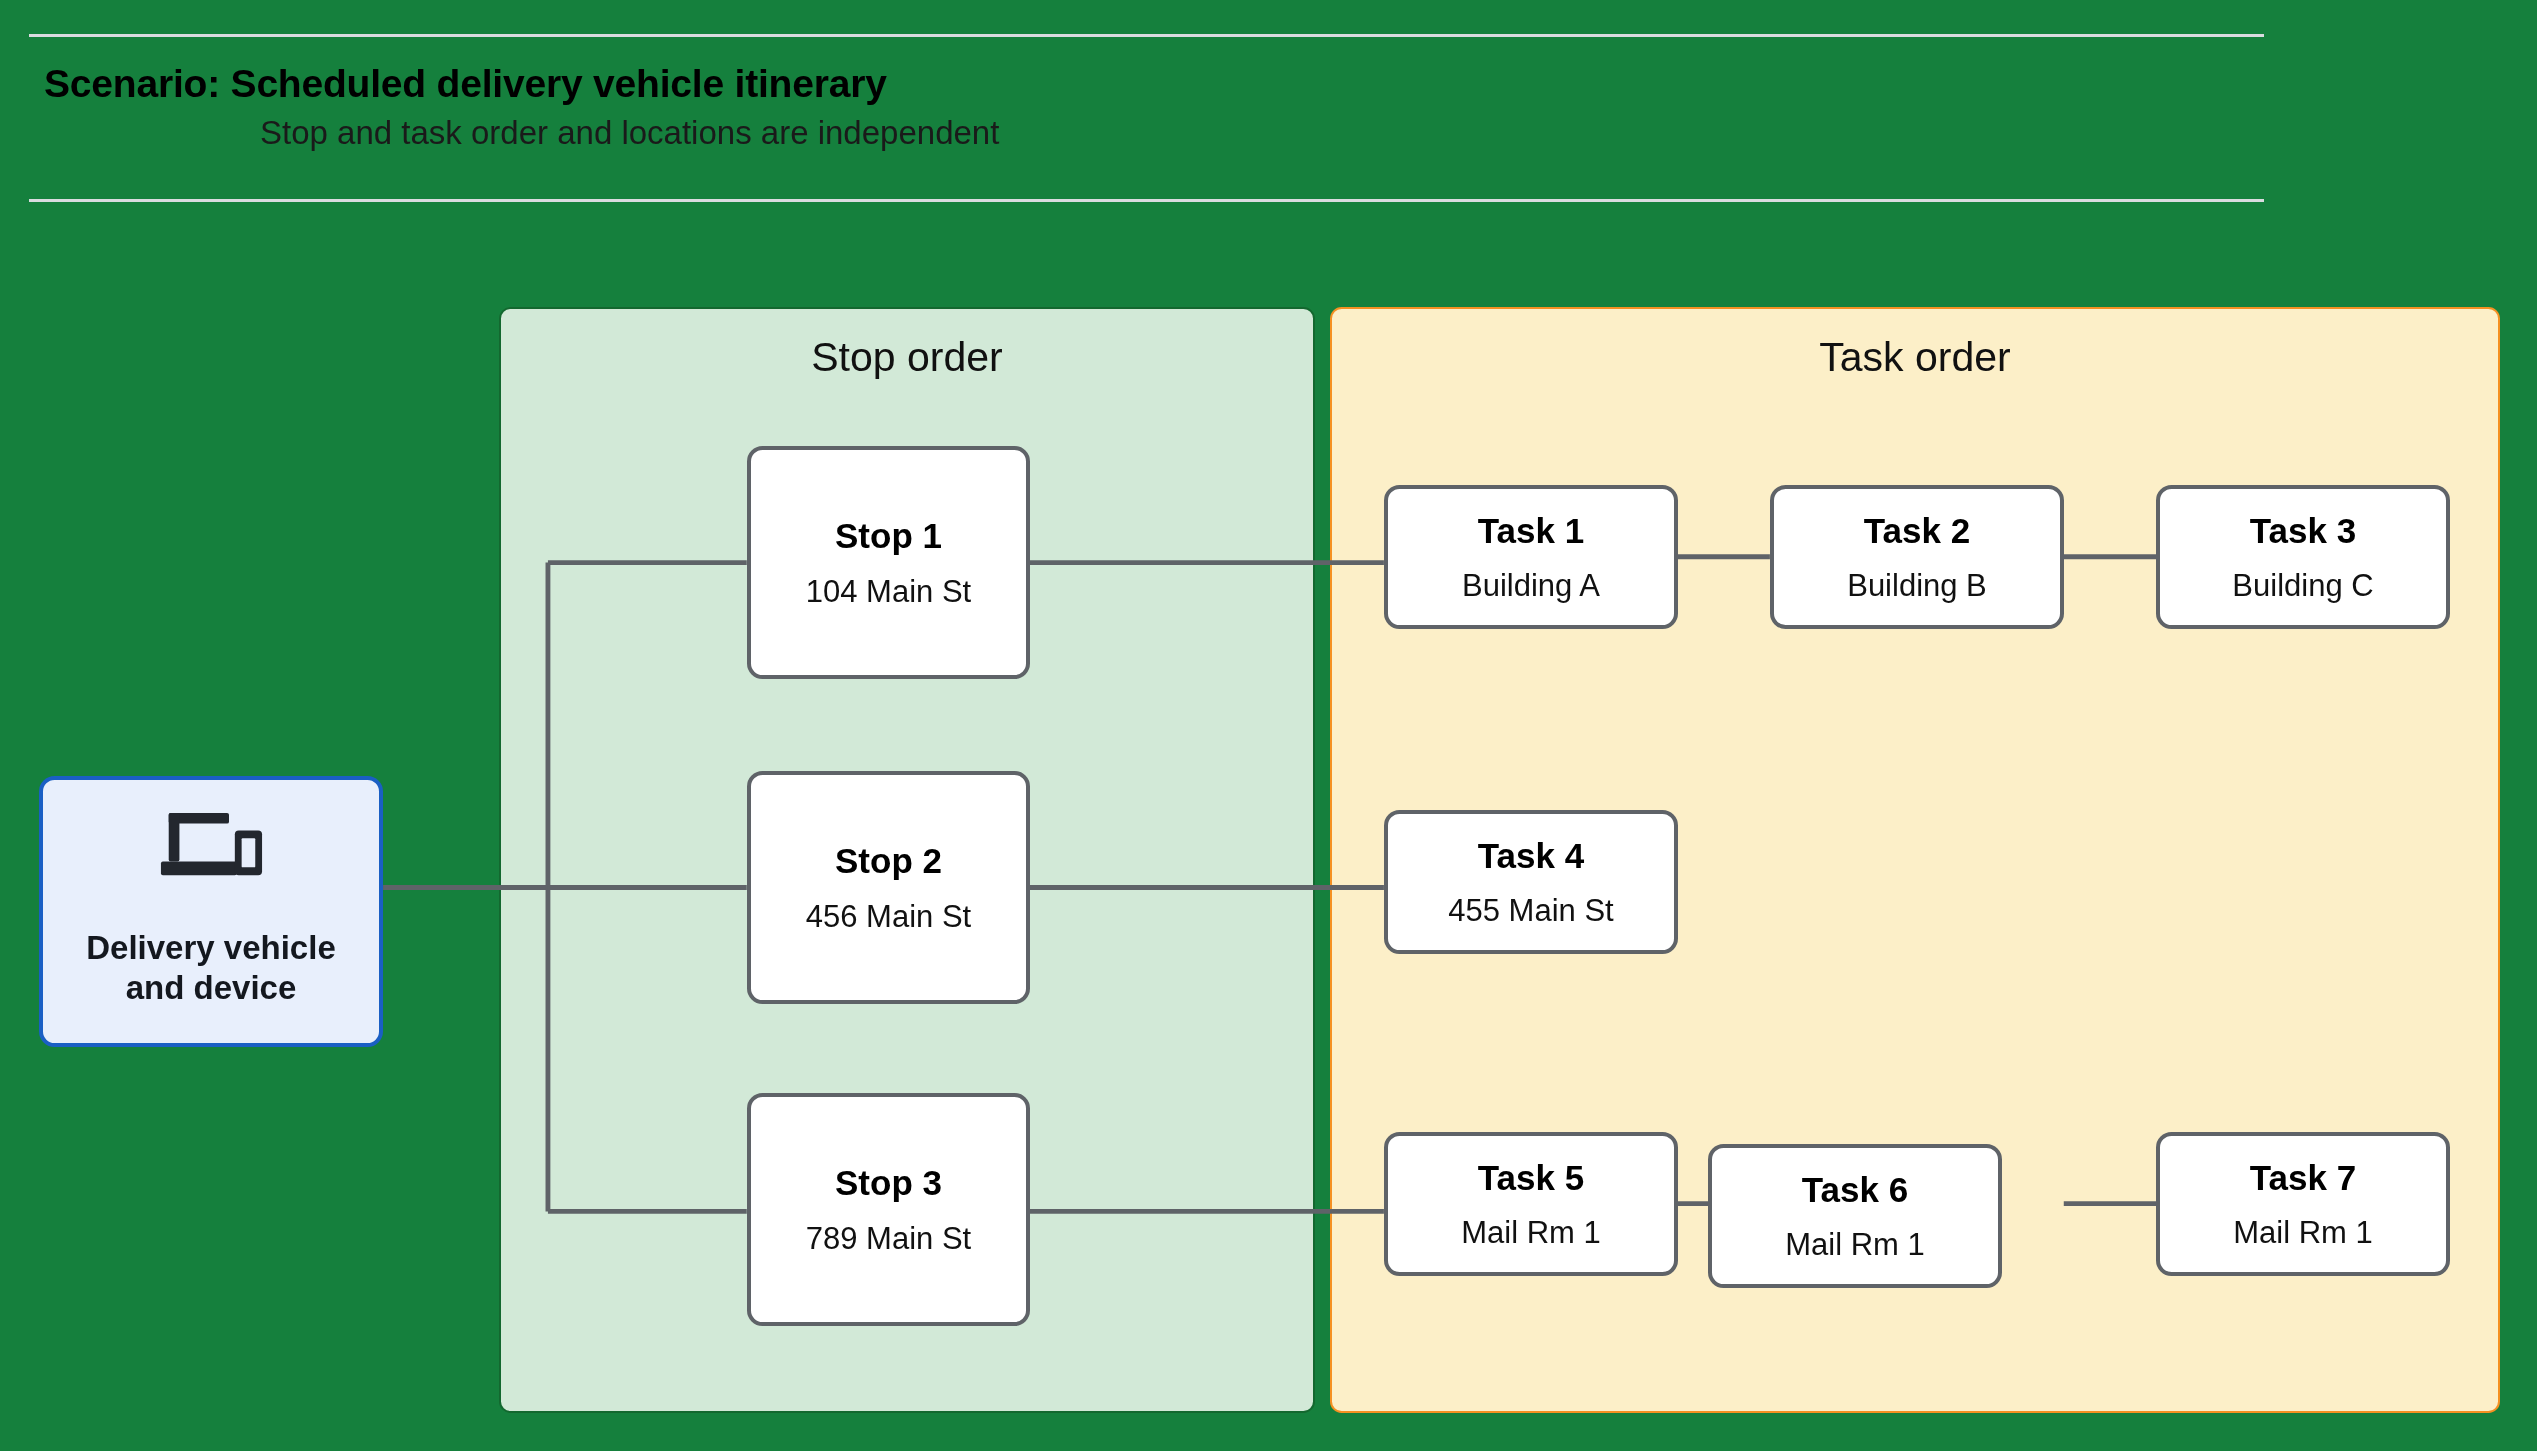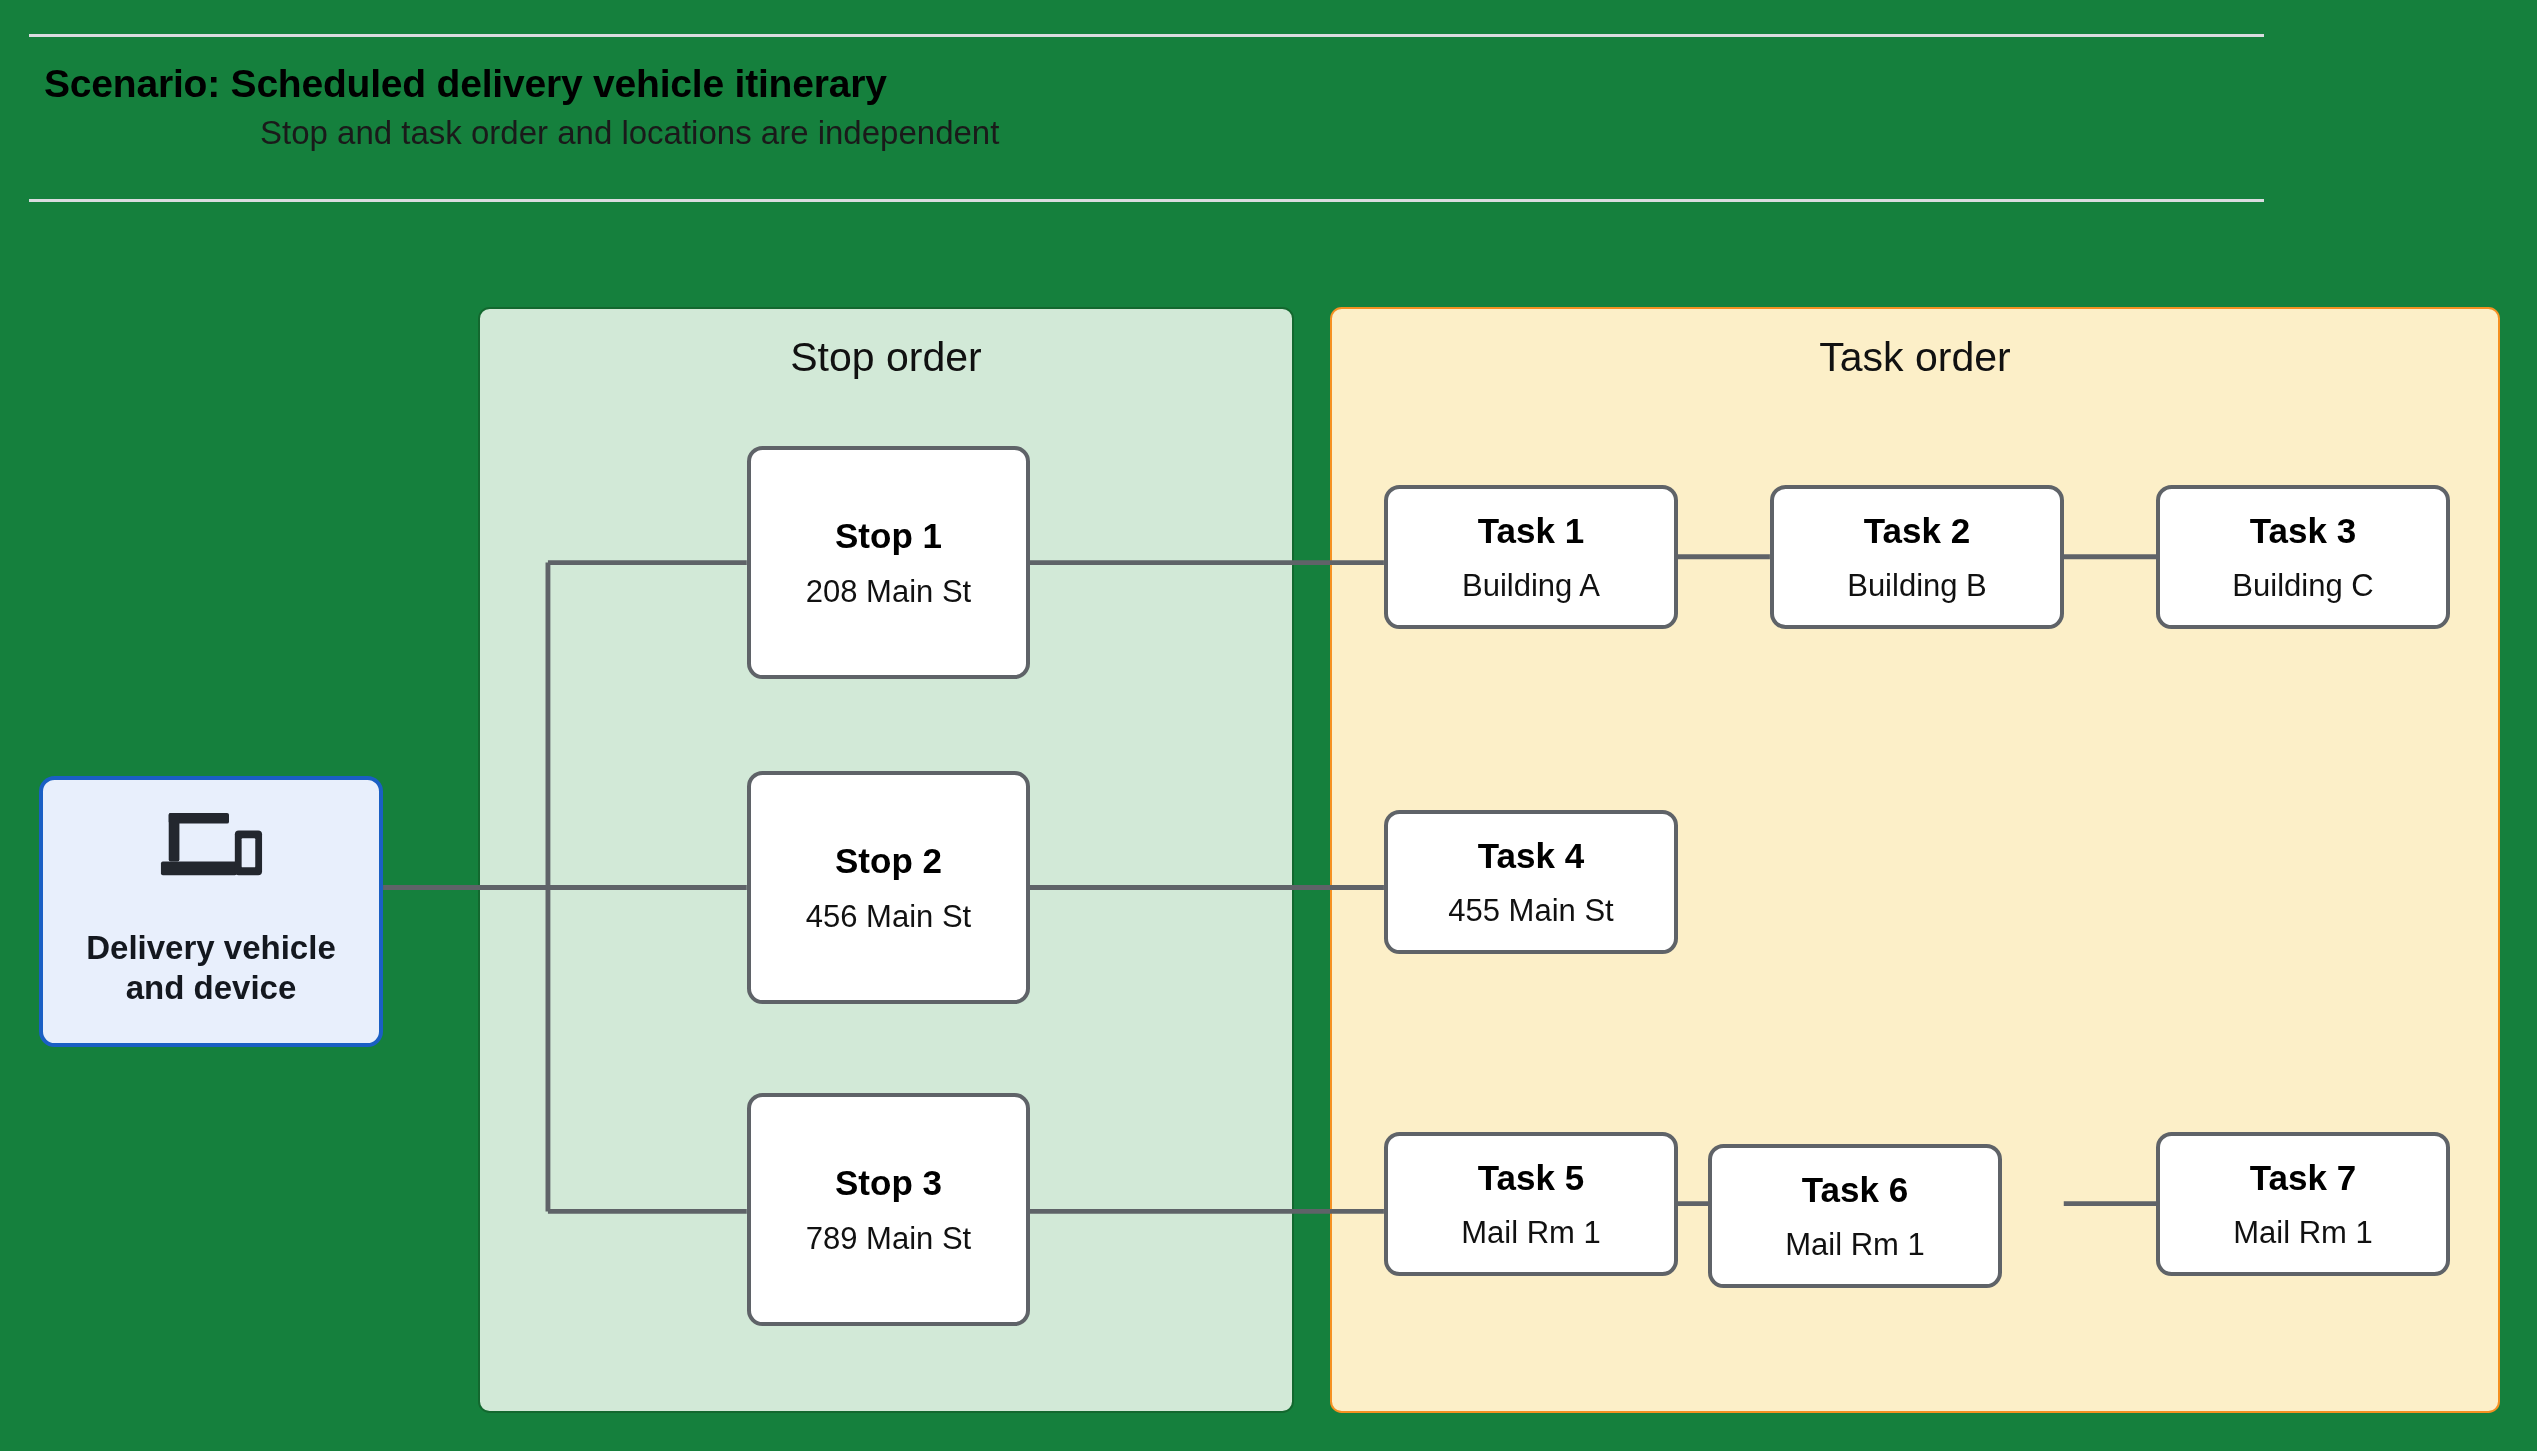--- a/index.html
+++ b/index.html
@@ -49,21 +49,21 @@
   }
 
   
   .panel {
     position: absolute;
     border-radius: 11.6px;
     border-width: 2.9px;
     border-style: solid;
   }
   #panel-stop-order {
-    left: 478px;  top: 307px;
+    left: 499px;  top: 307px;
     width: 816px; height: 1106px;
     background: #d2e9d7;
     border-color: #13682f;
   }
   #panel-task-order {
     left: 1330px; top: 307px;
     width: 1170px; height: 1106px;
     background: #fcefc8;
     border-color: #f59022;
   }
@@ -209,21 +209,21 @@
       </svg>
     </span>
     <div id="delivery-label">
       <span>Delivery vehicle</span><br>
       <span>and device</span>
     </div>
   </div>
 
   <div class="node stop-node" id="stop-1">
     <div class="node-title">Stop 1</div>
-    <div class="node-sub">208 Main St</div>
+    <div class="node-sub">104 Main St</div>
   </div>
   <div class="node stop-node" id="stop-2">
     <div class="node-title">Stop 2</div>
     <div class="node-sub">456 Main St</div>
   </div>
   <div class="node stop-node" id="stop-3">
     <div class="node-title">Stop 3</div>
     <div class="node-sub">789 Main St</div>
   </div>
 

